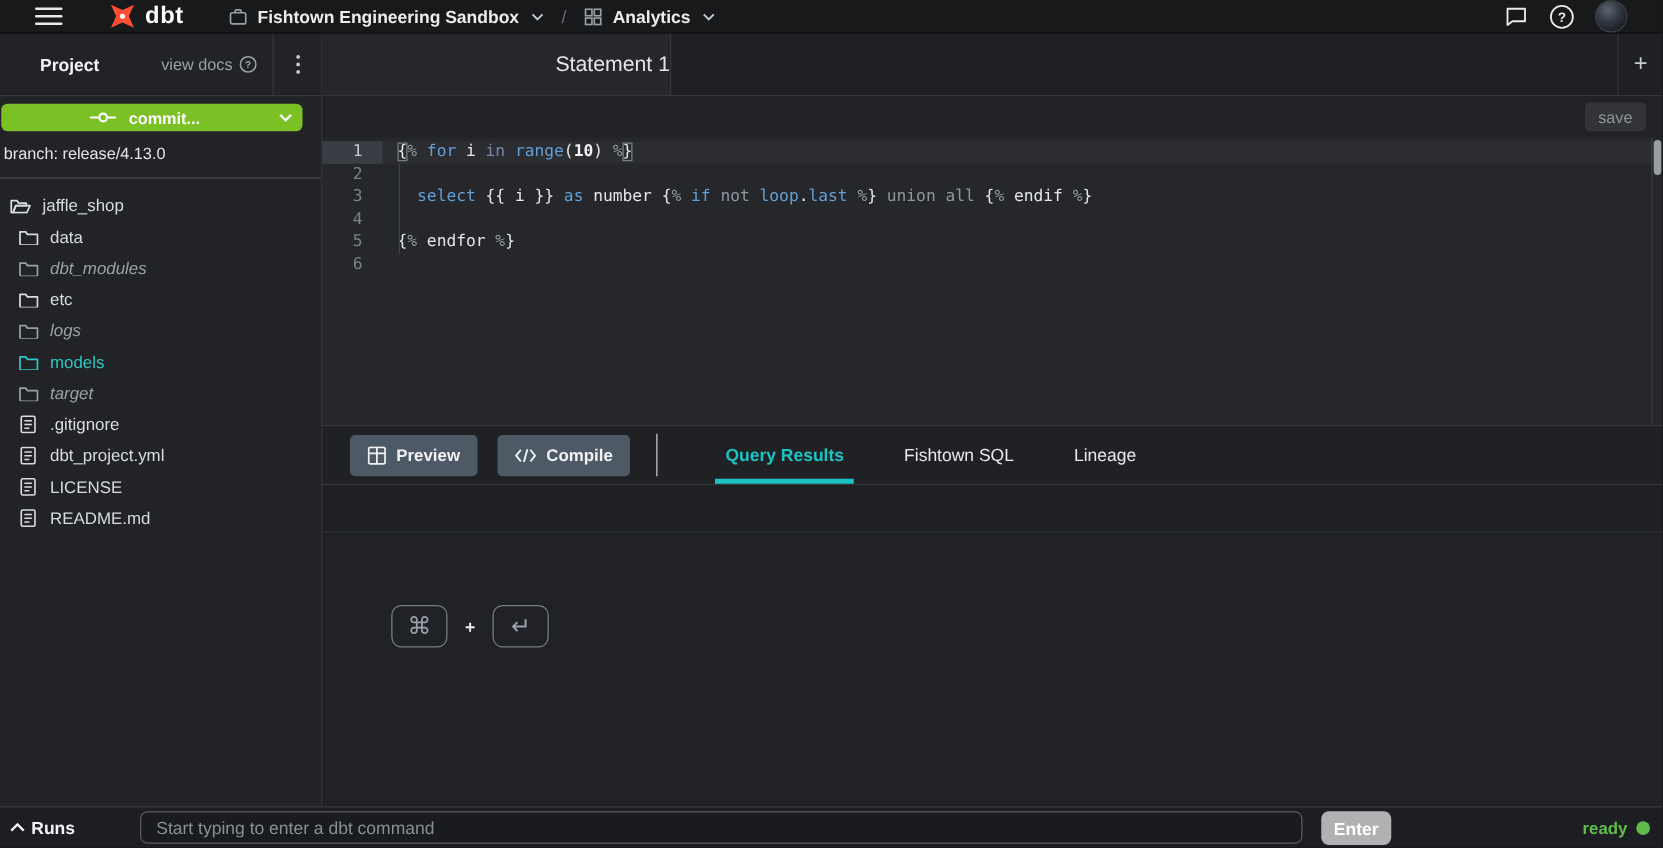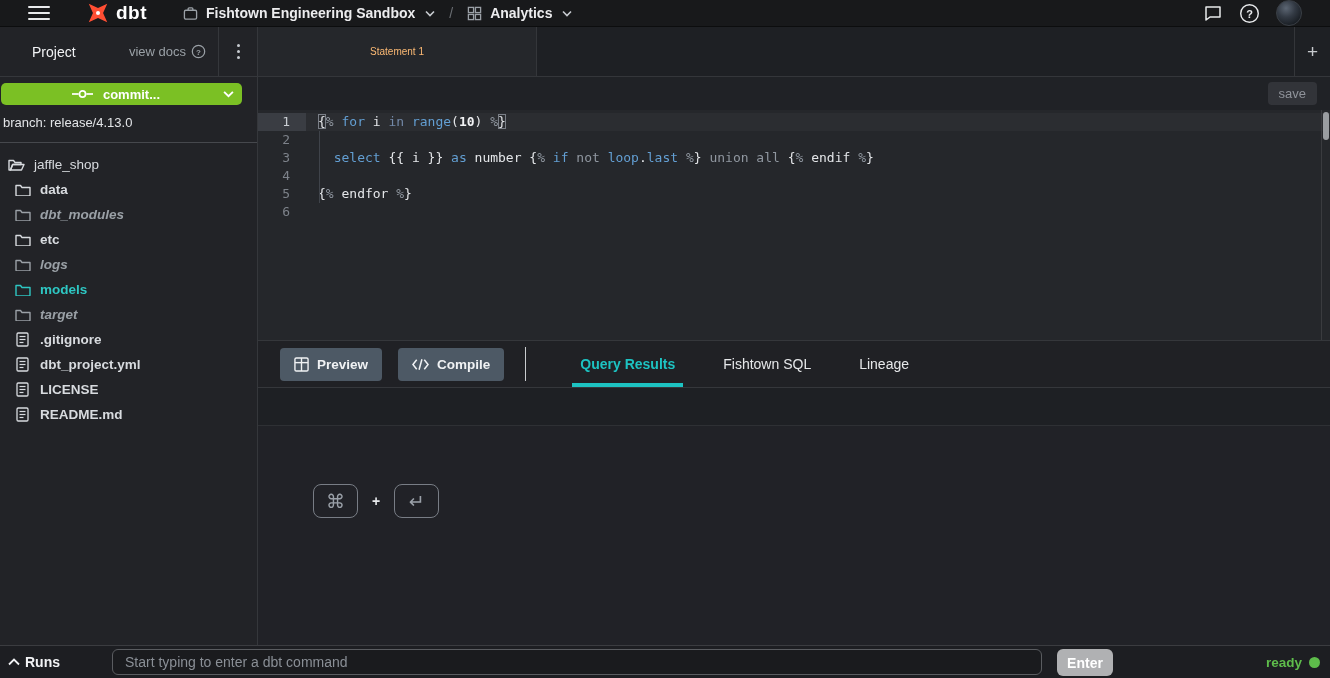--- a/index.html
+++ b/index.html
@@ -33,52 +33,52 @@
 
   
   .main { flex: 1; display: flex; min-height: 0; }
 
   
   .sidebar { width: 258px; flex: 0 0 258px; background: #222327; border-right: 1px solid #35373b; display: flex; flex-direction: column; }
   .sidebar-header {
     height: 50px; flex: 0 0 50px; display: flex; align-items: center;
     border-bottom: 1px solid #35373b; padding-left: 8px;
   }
-  .sidebar-title { font-size: 14px; font-weight: normal; color: #f2f3f5; padding-left: 24px; }
+  .sidebar-title { font-size: 14px; font-weight: bold; color: #f2f3f5; padding-left: 24px; }
   .sidebar-header-right { margin-left: auto; display: flex; align-items: center; height: 100%; }
   .view-docs { display: flex; align-items: center; gap: 5px; color: #9aa0a6; font-size: 13px; padding: 0 12px; height: 100%; cursor: pointer; }
   .header-divider { width: 1px; height: 100%; background: #35373b; }
   .kebab { width: 38px; height: 100%; display: flex; align-items: center; justify-content: center; cursor: pointer; }
   .kebab-dots { display: flex; flex-direction: column; gap: 3px; }
   .kebab-dots i { width: 3px; height: 3px; border-radius: 50%; background: #c7cbd0; }
 
   .commit-row { padding: 6px 15px 0 1px; }
   .commit-btn {
     width: 100%; height: 22px; background: #7bc024; border: none; border-radius: 5px;
     display: flex; align-items: center; color: #fff; cursor: pointer; padding: 0 8px;
   }
   .commit-center { flex: 1; display: flex; align-items: center; justify-content: center; gap: 10px; }
   .commit-label { font-size: 13px; font-weight: bold; color: #fff; }
   .branch { margin: 10px 0 0 3px; font-size: 13px; color: #e2e4e7; }
   .tree-divider { height: 1px; background: #46484d; margin-top: 12px; }
 
   .file-tree { flex: 1; padding-top: 9px; overflow: hidden; }
   .tree-item { height: 25px; display: flex; align-items: center; padding-left: 8px; font-size: 13.5px; color: #d8dbdf; cursor: pointer; }
-  .tree-item.indent { padding-left: 14px; font-weight: bold; }
+  .tree-item.indent { padding-left: 14px; }
   .tree-item .t-icon { width: 17px; height: 17px; margin-right: 9px; display: flex; align-items: center; justify-content: center; }
   .tree-item.italic { font-style: italic; color: #9aa0a6; }
   .tree-item.active { color: #2ec7c3; }
 
   
   .editor-col { flex: 1; display: flex; flex-direction: column; min-width: 0; }
   .tabbar { height: 50px; flex: 0 0 50px; background: #1e2024; border-bottom: 1px solid #34363a; display: flex; }
   .tab {
     width: 279px; background: #25272b; border-right: 1px solid #34363a;
-    display: flex; align-items: center; justify-content: center;
-    font-size: 10px; color: #fdba74; cursor: pointer;
+    display: flex; align-items: center; justify-content: flex-end;
+    font-size: 17px; color: #e5e5e5; cursor: pointer;
   }
   .tab-spacer { flex: 1; }
   .new-tab {
     width: 36px; border-left: 1px solid #34363a; display: flex; align-items: center; justify-content: center;
     color: #c6c9cd; font-size: 19px; cursor: pointer;
   }
   .savebar { height: 33px; flex: 0 0 33px; background: #202226; display: flex; align-items: center; justify-content: flex-end; padding-right: 13px; }
   .save-btn { background: #323439; color: #8f939a; border: none; border-radius: 4px; font-size: 13px; padding: 4px 11px; cursor: pointer; }
 
   .code-area { height: 230px; flex: 0 0 230px; background: #25272b; position: relative; font-family: "DejaVu Sans Mono", monospace; font-size: 13px; padding-top: 3px; }

